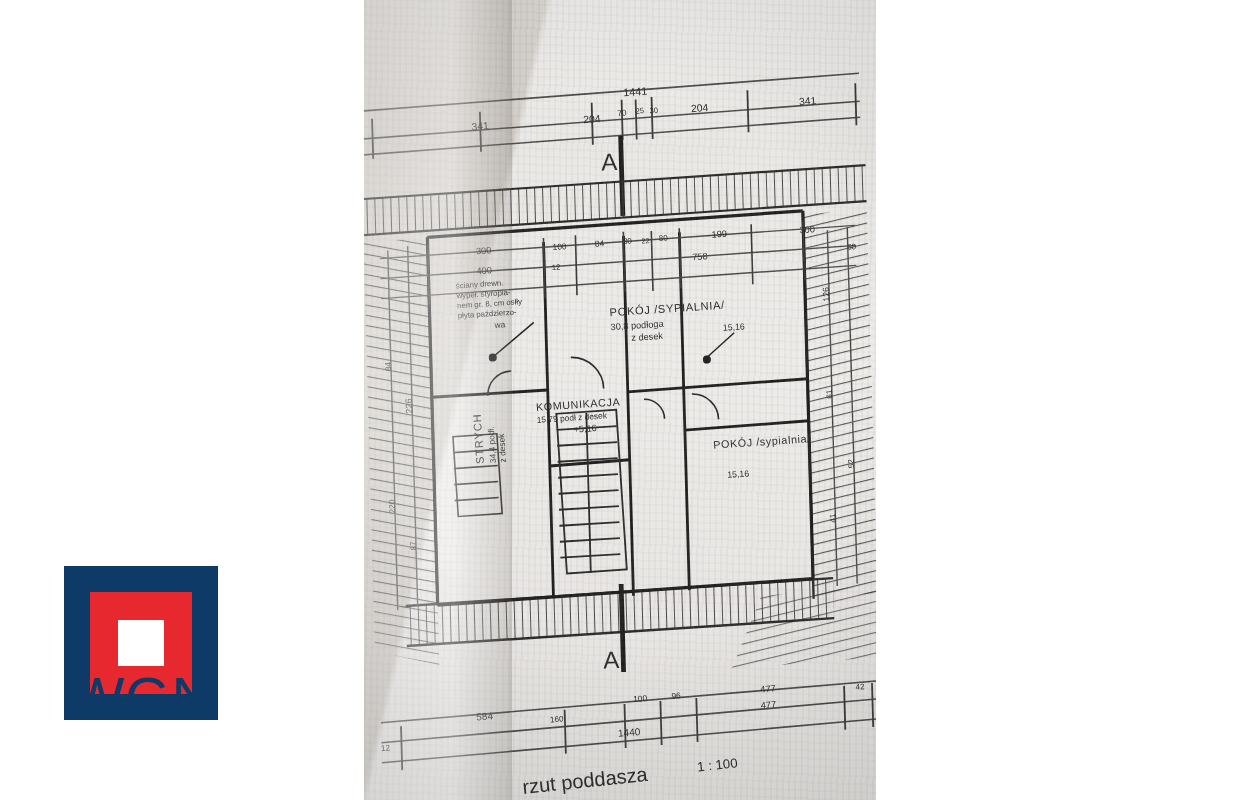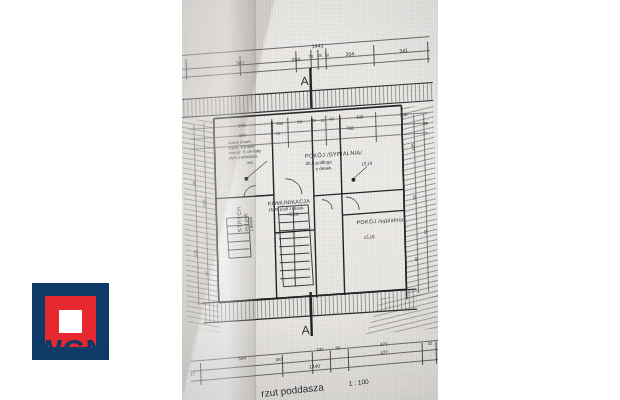--- a/index.html
+++ b/index.html
@@ -51,21 +51,21 @@
 
   
   .logo{position:absolute;left:32px;top:283px;width:77px;height:77px;}
   .logo .outer{position:absolute;inset:0;background:var(--navy);}
   .logo .red{position:absolute;left:13px;top:13px;right:13px;bottom:13px;background:var(--red);}
   .logo .white{position:absolute;left:27px;top:27px;right:27px;bottom:27px;background:#ffffff;}
   .logo-text{
     position:absolute;left:27px;top:336px;width:88px;
     color:var(--navy);
     font-family:"Liberation Sans", sans-serif;
-    font-weight:bold;font-size:29px;letter-spacing:.5px;line-height:29px;
+    font-weight:normal;font-size:29px;letter-spacing:.5px;line-height:29px;
     text-align:center;
   }
   :root{--navy:#0e3a68;--red:#e8282f;}
 
   
   .t{font-family:"Liberation Sans", sans-serif;fill:#2b2b2b;}
 </style>
 </head>
 <body style="background: rgb(255, 255, 255);">
 

